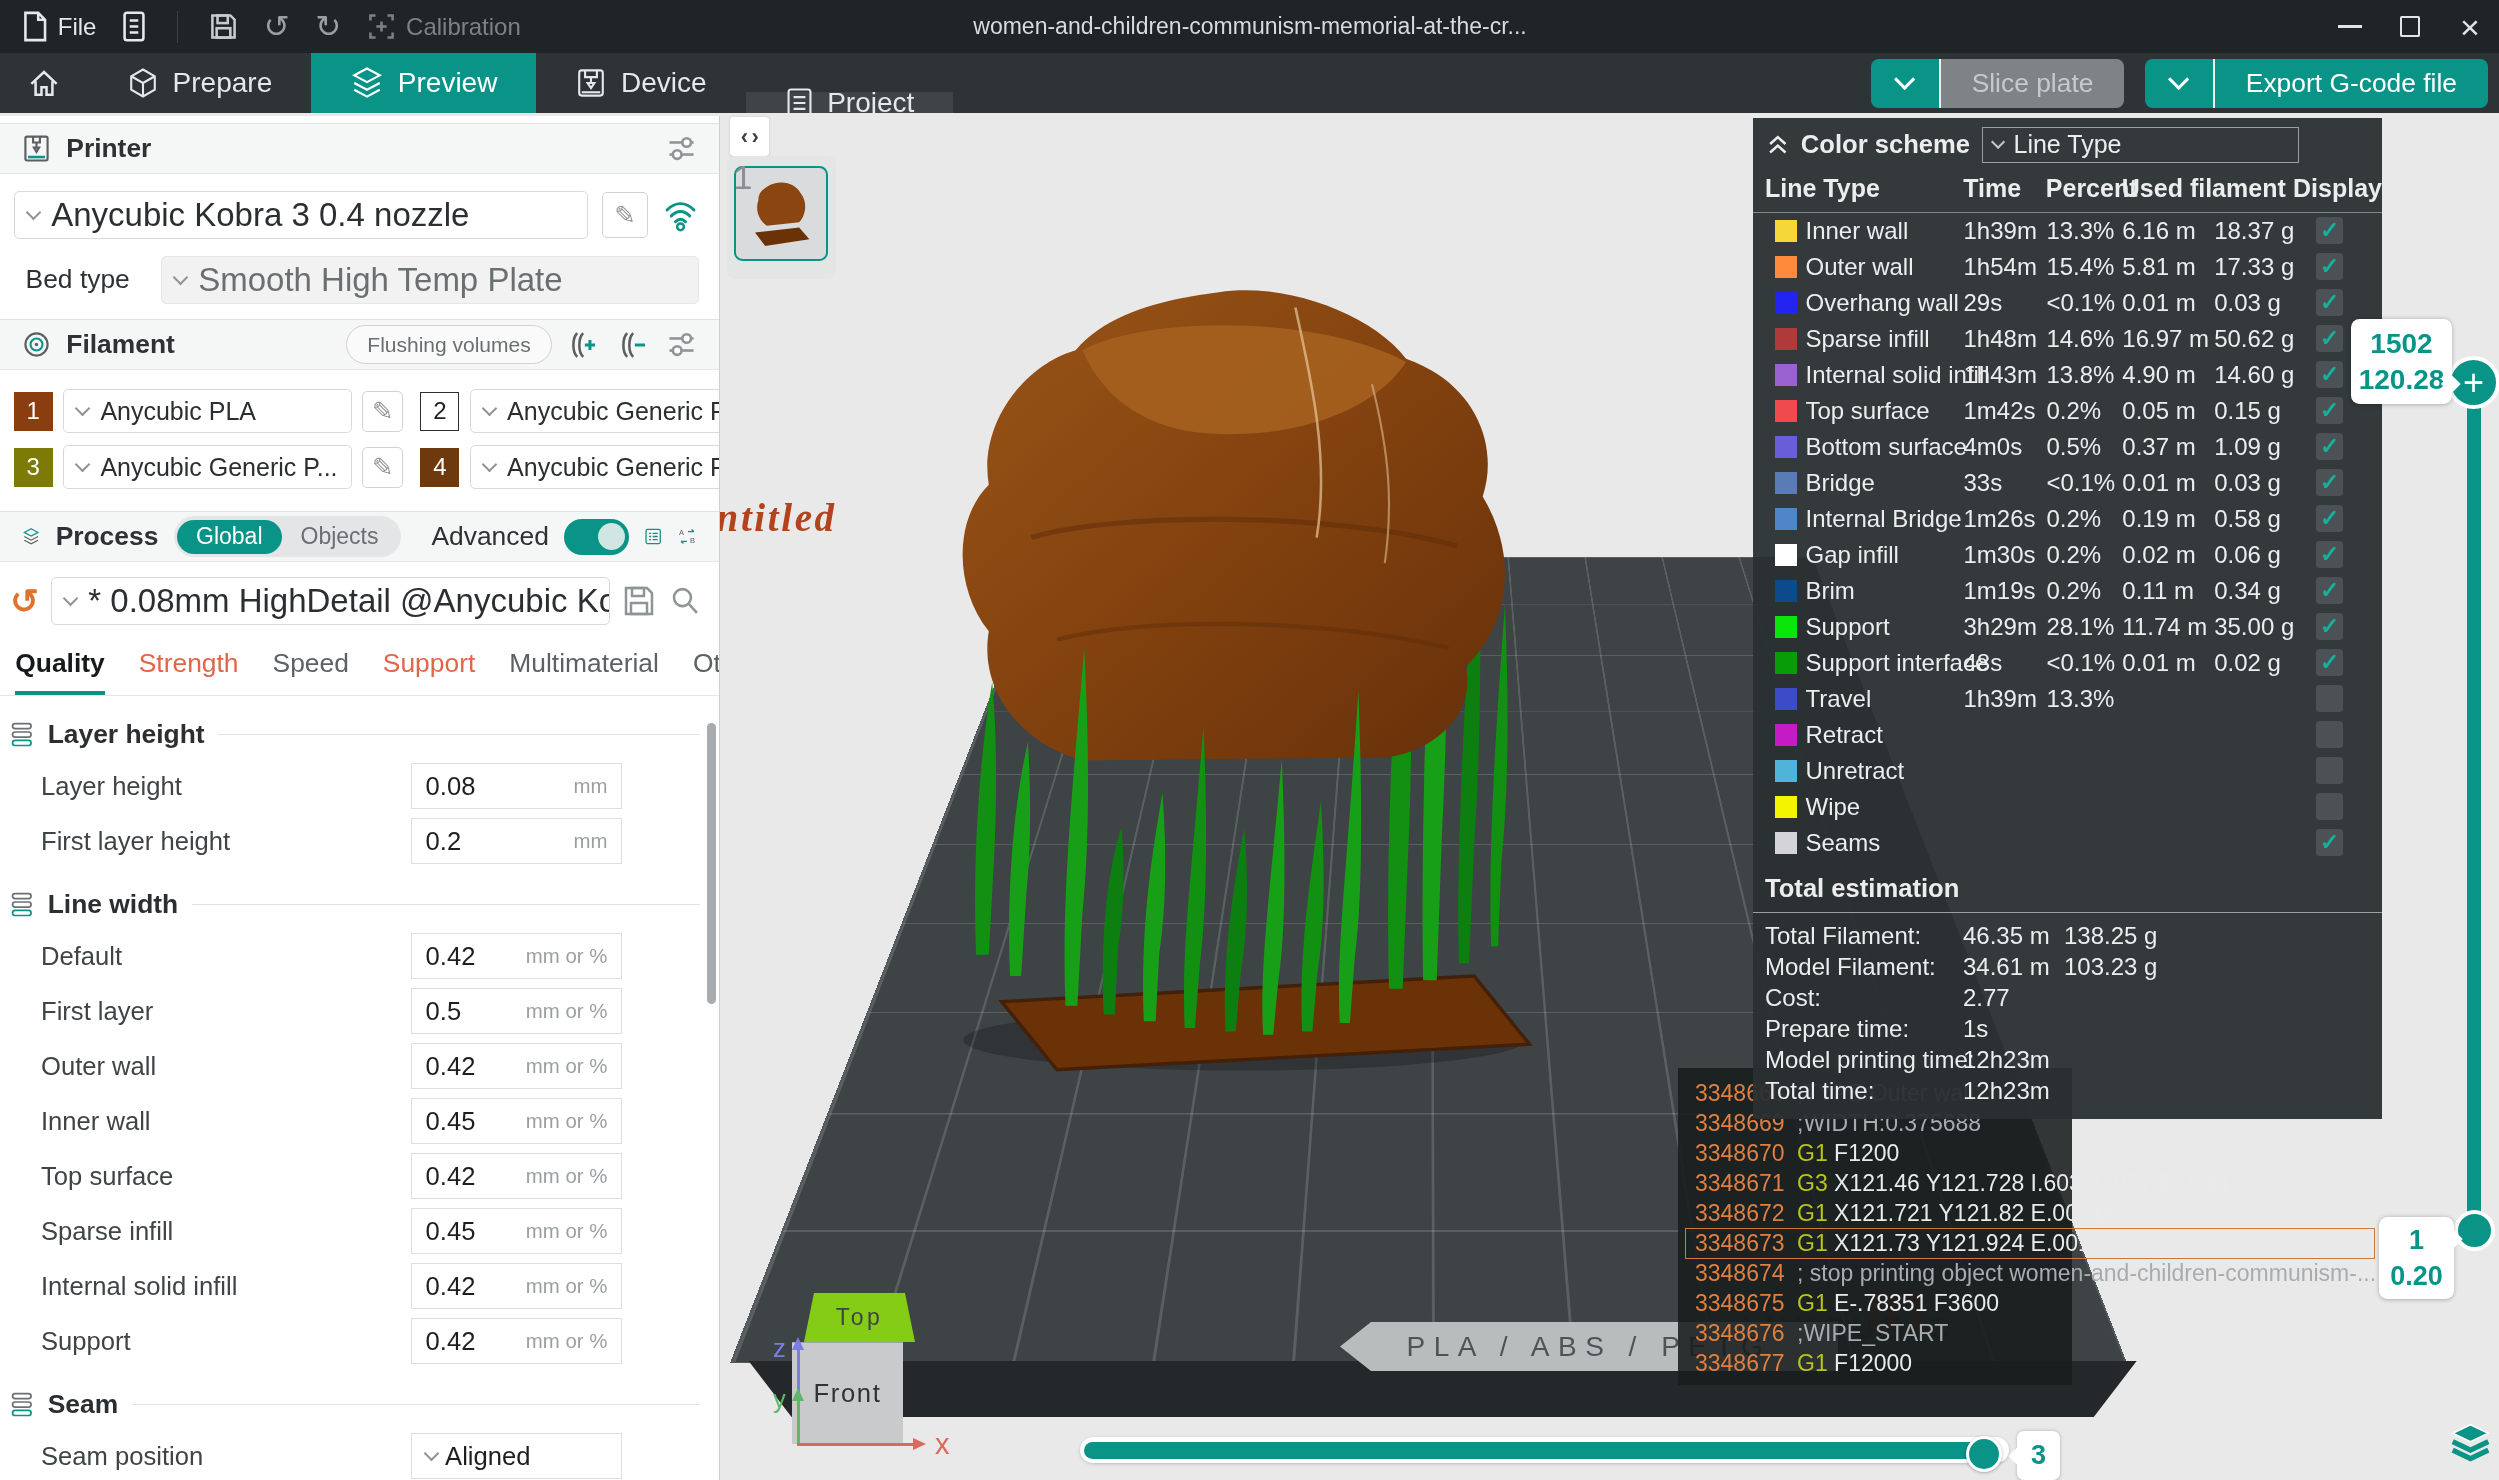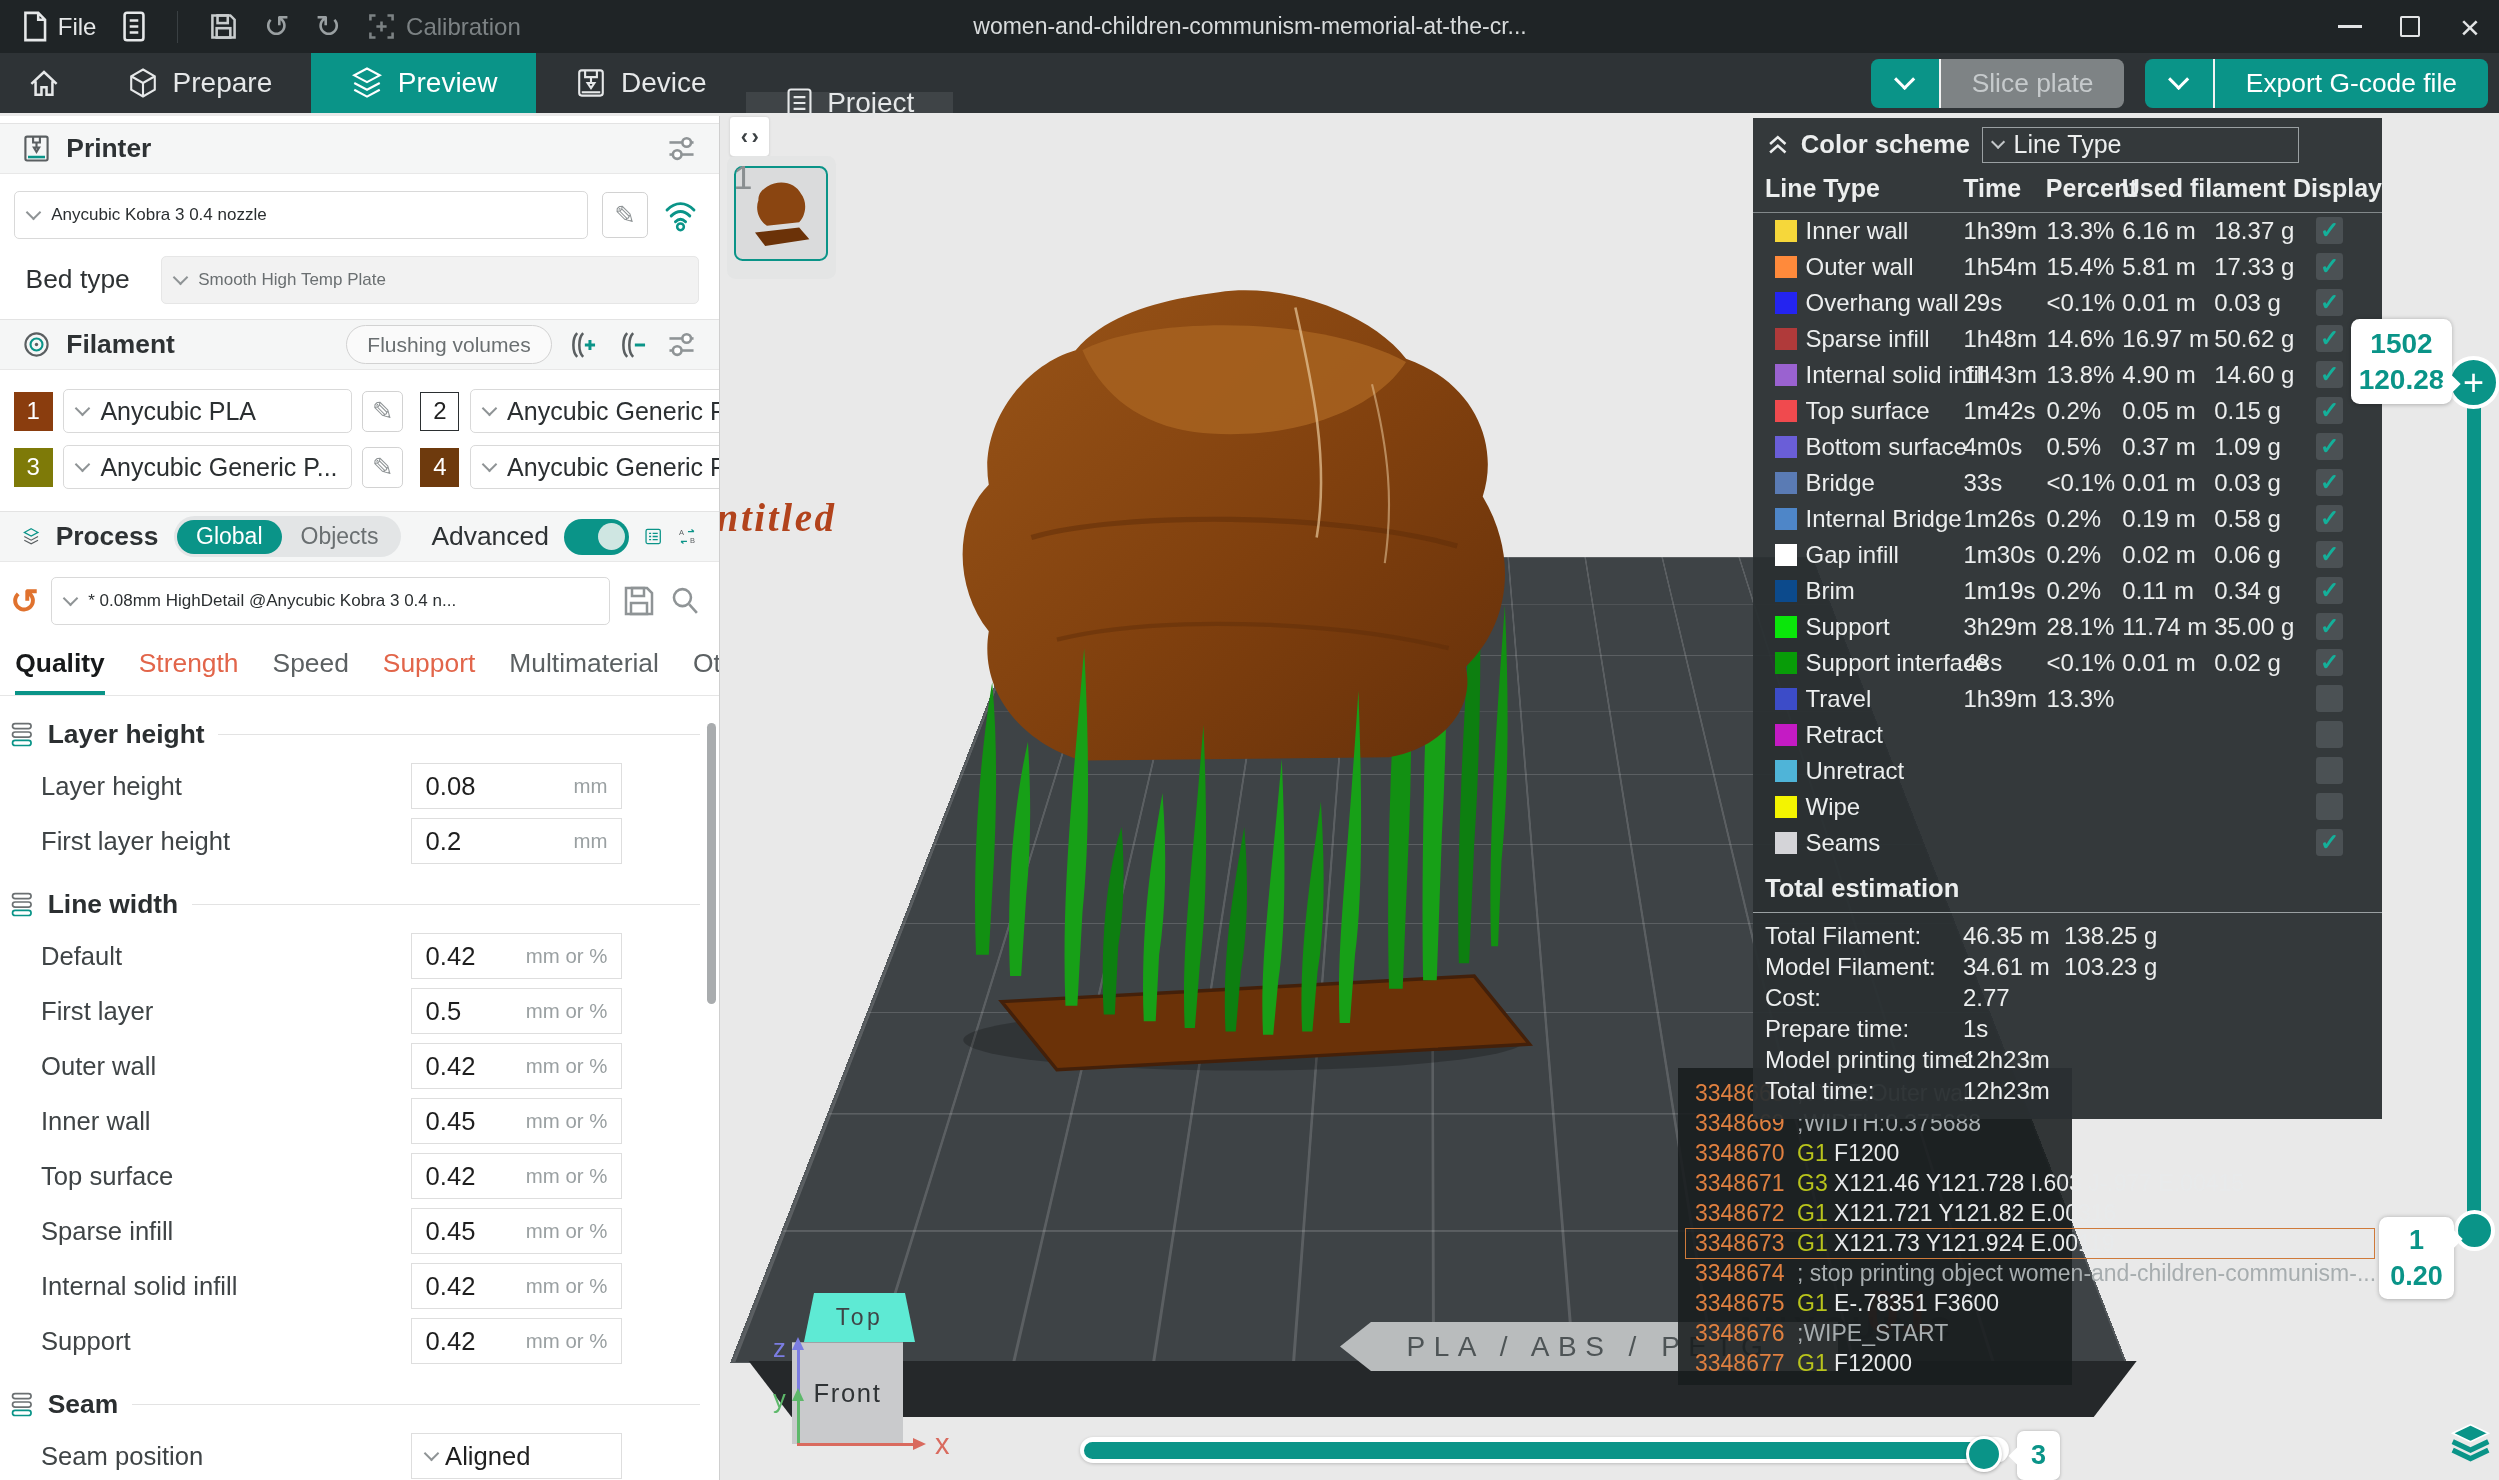--- a/index.html
+++ b/index.html
@@ -33,21 +33,21 @@
   .split-btn .lbl { display:flex; align-items:center; padding:0 31px; font-size:26.4px; border-left:2.6px solid #f2f2f2; }
   .split-btn.slice .lbl { background:#7e8385; color:#c6cacc; }
   .split-btn.export .lbl { background:#0a9488; color:#fff; }
   .chev-w { width:15.3px; height:15.3px; border-right:3.4px solid #fff; border-bottom:3.4px solid #fff; transform:rotate(45deg); margin-top:-6.8px; }
 
   
   .left-panel { position:absolute; left:0; top:116px; width:720px; height:1368px; background:#fff; border-right:0.9px solid #cfcfcf; overflow:hidden; z-index:30; }
   .sec-head { height:51px; background:#f5f6f6; border-top:0.9px solid #e3e3e3; border-bottom:0.9px solid #e8e8e8; display:flex; align-items:center; gap:15.3px; padding:0 22px; }
   .sec-title { font-size:26.4px; font-weight:bold; color:#2e3234; }
   .spacer { flex:1; }
-  .combo { height:48px; border:1.7px solid #d9d9d9; border-radius:5.1px; background:#fff; display:flex; align-items:center; padding:0 13.6px; gap:12px; font-size:17px; color:#2b2f31; white-space:nowrap; overflow:hidden; }
+  .combo { height:48px; border:1.7px solid #d9d9d9; border-radius:5.1px; background:#fff; display:flex; align-items:center; padding:0 13.6px; gap:12px; font-size:33px; color:#2b2f31; white-space:nowrap; overflow:hidden; }
   .chev { width:11px; height:11px; border-right:2.6px solid #8f9496; border-bottom:2.6px solid #8f9496; transform:rotate(45deg); margin-top:-5.1px; flex:0 0 auto; }
   .icon-btn { width:46px; height:46px; border:1.7px solid #d2d2d2; border-radius:5.1px; display:flex; align-items:center; justify-content:center; color:#8f9496; font-size:25.6px; background:#fff; }
   .row-pad { display:flex; align-items:center; gap:13.6px; padding:17px 20.4px 5.1px 13.6px; }
   .bed-row { display:flex; align-items:center; gap:0; padding:12px 20.4px 15.3px 13.6px; }
   .bed-label { font-size:26.4px; color:#2e3234; width:147px; padding-left:12px; }
   .fil-grid { display:grid; grid-template-columns:1fr 1fr; gap:12px 17px; padding:19px 20.4px 22px 13.6px; }
   .fil-slot { display:flex; align-items:center; gap:10.2px; }
   .fil-num { width:39px; height:39px; display:flex; align-items:center; justify-content:center; font-size:24px; flex:0 0 auto; }
   .fil-combo { flex:1; height:44px; font-size:25px; }
   .fil-edit { width:41px; height:41px; flex:0 0 auto; }
@@ -87,21 +87,21 @@
   .model-svg { position:absolute; left:209px; top:170px; }
   .plate-tag { position:absolute; left:620px; top:1210px; width:498px; height:49px; background:#b9bcbd; clip-path:polygon(31px 0,100% 0,100% 100%,31px 100%,0 50%);
                display:flex; align-items:center; justify-content:center; color:#4e5456; font-size:28px; letter-spacing:8.5px; }
   .untitled { position:absolute; left:-3.4px; top:383px; font-family:"Liberation Serif", serif; font-style:italic; font-weight:bold; font-size:39px; color:#b2431c; letter-spacing:2.6px; }
   .vp-collapse { position:absolute; left:10.2px; top:5.1px; width:39px; height:39px; background:#fff; border-radius:3.4px; display:flex; align-items:center; justify-content:center; gap:3.4px;
                  color:#3c4144; font-size:22px; font-weight:bold; box-shadow:0 0.9px 2.6px rgba(0,0,0,.15); }
   .thumb-card { position:absolute; left:6.8px; top:44px; width:109px; height:123px; background:#e4e5e5; border-radius:8.5px; }
   .thumb-inner { position:absolute; left:7.7px; top:10.2px; width:94px; height:95px; background:#dadbdc; border:2.6px solid #0a9488; border-radius:8.5px; overflow:hidden; }
   .thumb-num { position:absolute; left:6.8px; top:1.7px; font-size:34px; color:#8a8f91; }
   .viewcube { position:absolute; left:48px; top:1181px; width:204px; height:176px; }
-  .cube-top { position:absolute; left:36px; top:0; width:111px; height:49px; background:#5eead4; clip-path:polygon(9% 0,91% 0,100% 100%,0% 100%);
+  .cube-top { position:absolute; left:36px; top:0; width:111px; height:49px; background:#84cc16; clip-path:polygon(9% 0,91% 0,100% 100%,0% 100%);
               display:flex; align-items:center; justify-content:center; color:#3f4446; font-size:23px; letter-spacing:3.4px; }
   .cube-front { position:absolute; left:24px; top:49px; width:111px; height:102px; background:#c9cacc; border-top:0.9px solid #9fa3a5;
                 display:flex; align-items:center; justify-content:center; color:#2f3335; font-size:25.6px; letter-spacing:1.7px; }
   .ax { position:absolute; font-size:25.6px; }
   .ax-z-line { position:absolute; left:29px; top:56px; width:3.4px; height:95px; background:#7b7de2; }
   .ax-z-head { position:absolute; left:24px; top:44px; width:0; height:0; border-left:6.8px solid transparent; border-right:6.8px solid transparent; border-bottom:13.6px solid #7b7de2; }
   .ax-y-line { position:absolute; left:29px; top:107px; width:3.4px; height:44px; background:#5db86a; }
   .ax-y-head { position:absolute; left:24px; top:95px; width:0; height:0; border-left:6.8px solid transparent; border-right:6.8px solid transparent; border-bottom:13.6px solid #5db86a; }
   .ax-x-line { position:absolute; left:29px; top:150px; width:119px; height:3.4px; background:#d96a5e; }
   .ax-x-head { position:absolute; left:145px; top:145px; width:0; height:0; border-top:6.8px solid transparent; border-bottom:6.8px solid transparent; border-left:13.6px solid #d96a5e; }

